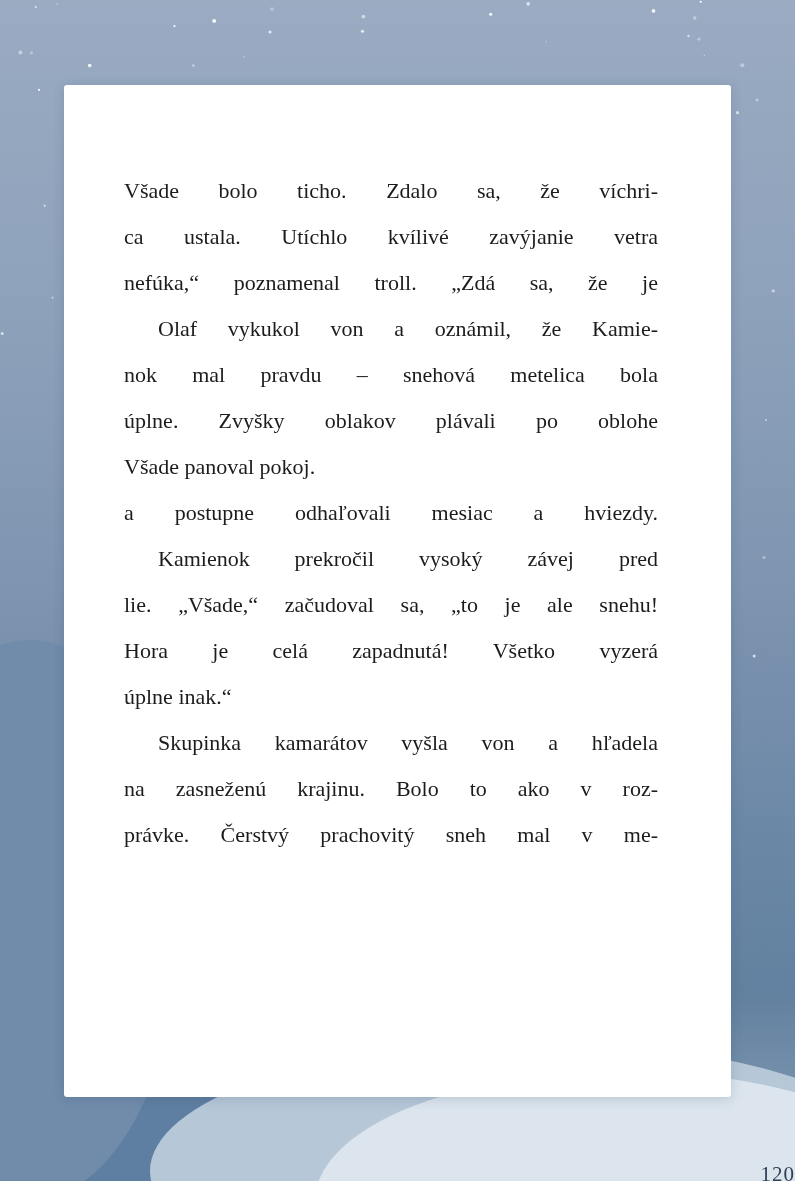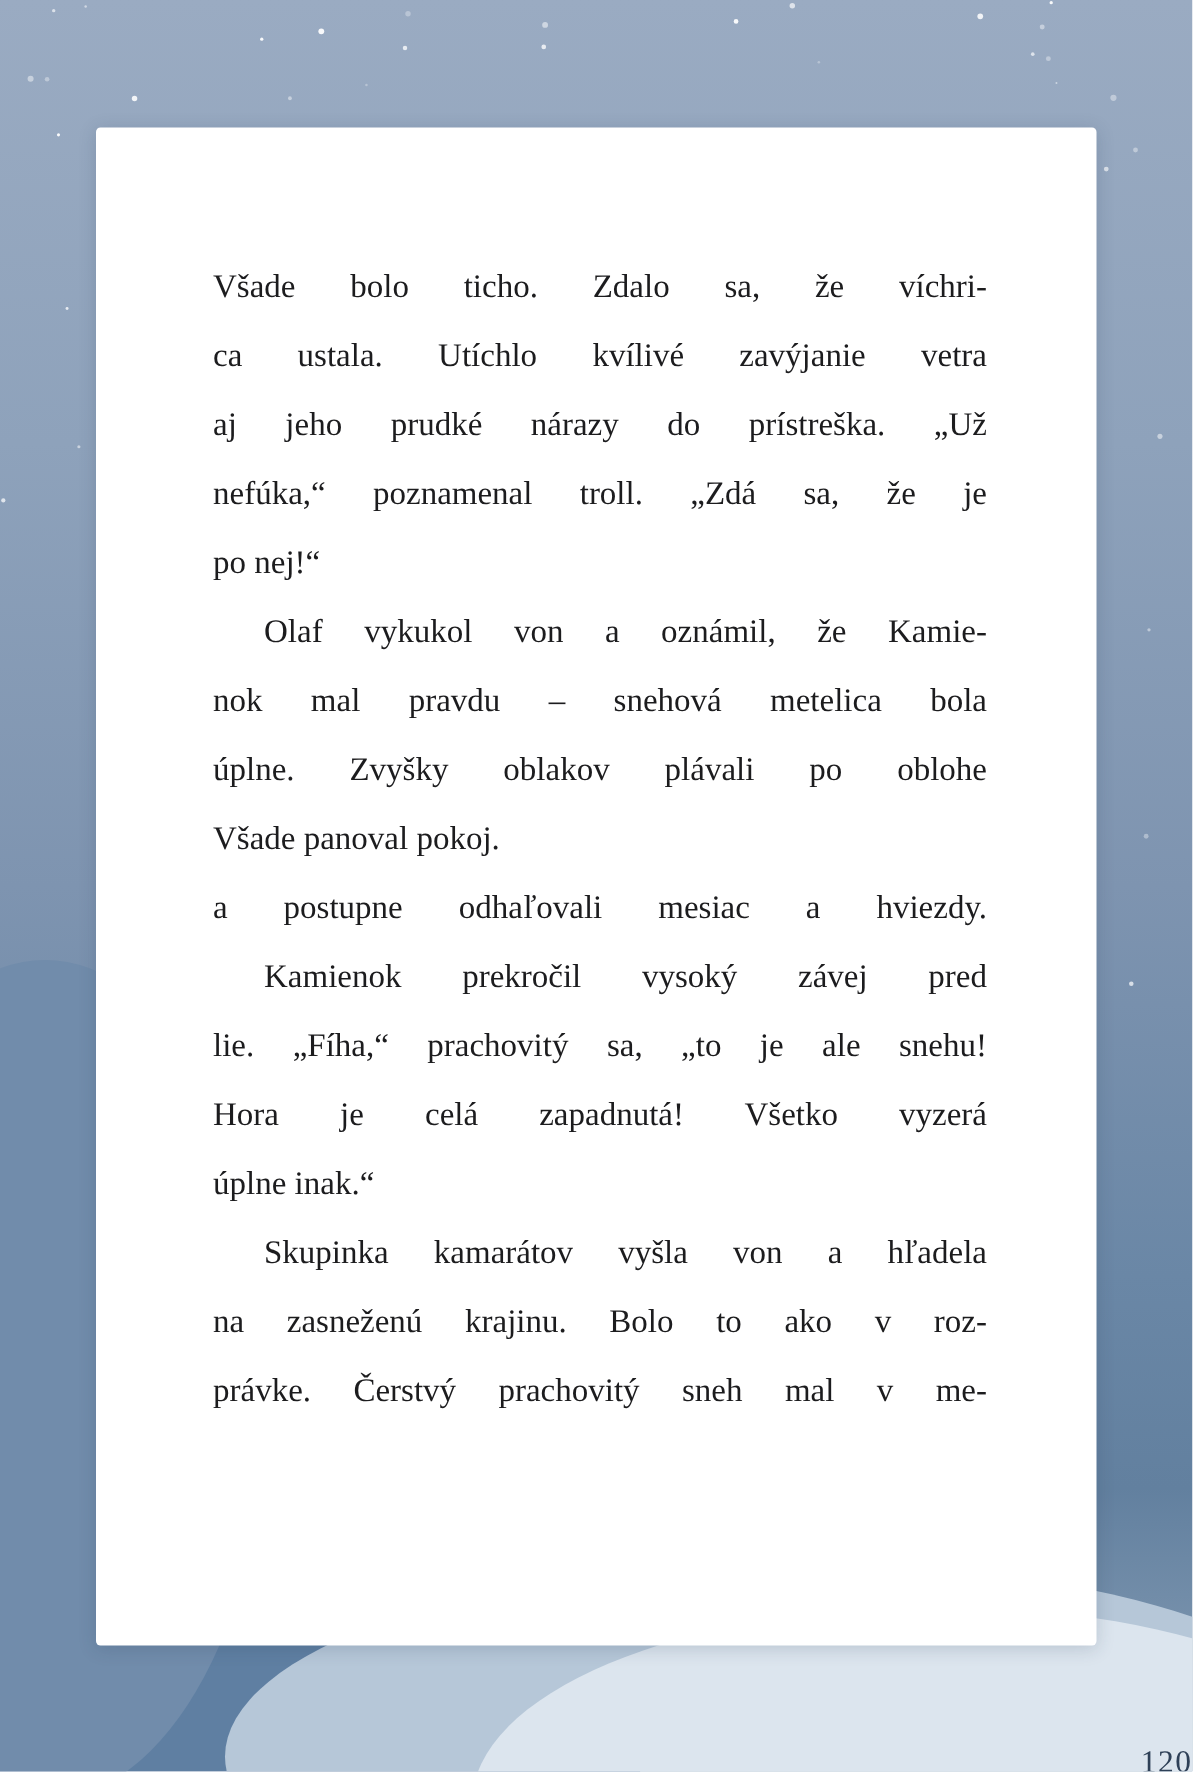--- a/index.html
+++ b/index.html
@@ -65,21 +65,21 @@
     left: 64px; top: 85px;
     width: 667px; height: 1012px;
     background: var(--page-bg);
     border-radius: 3px;
     box-shadow: 0 2px 12px rgba(35, 55, 85, 0.18);
     z-index: 2;
   }
   .text-block {
     position: absolute;
     left: 0; top: 0; right: 0;
-    padding: 83px 73px 0 78px;
+    padding: 83px 73px 0 60px;
     color: var(--text-color);
     font-size: 22px;
     line-height: 46px;
   }
   .line {
     text-align: justify;
     text-align-last: justify;
   }
   .line.para-end {
     text-align-last: left;
@@ -216,30 +216,28 @@
     </svg>
   <div class="hill-left"></div>
   <div class="hill-left2"></div>
   <div class="drift-1"></div>
   <div class="drift-2"></div>
 
   <div class="page">
     <div class="text-block" id="text-block">
         <div class="line">Všade bolo ticho. Zdalo sa, že víchri-</div>
         <div class="line">ca ustala. Utíchlo kvílivé zavýjanie vetra</div>
-        <div class="line">aj jeho prudké nárazy do prístreška. „Už</div>
         <div class="line">nefúka,“ poznamenal troll. „Zdá sa, že je</div>
-        <div class="line para-end">po nej!“</div>
         <div class="line indent">Olaf vykukol von a oznámil, že Kamie-</div>
         <div class="line">nok mal pravdu – snehová metelica bola</div>
         <div class="line">úplne. Zvyšky oblakov plávali po oblohe</div>
         <div class="line para-end">Všade panoval pokoj.</div>
         <div class="line">a postupne odhaľovali mesiac a hviezdy.</div>
         <div class="line indent">Kamienok prekročil vysoký závej pred</div>
-        <div class="line">lie. „Fíha,“ prachovitý sa, „to je ale snehu!</div>
+        <div class="line">lie. „Všade,“ začudoval sa, „to je ale snehu!</div>
         <div class="line">Hora je celá zapadnutá! Všetko vyzerá</div>
         <div class="line para-end">úplne inak.“</div>
         <div class="line indent">Skupinka kamarátov vyšla von a hľadela</div>
         <div class="line">na zasneženú krajinu. Bolo to ako v roz-</div>
         <div class="line">právke. Čerstvý prachovitý sneh mal v me-</div>
       </div>
   </div>
 
   <div class="page-number">120</div>
 </div>

